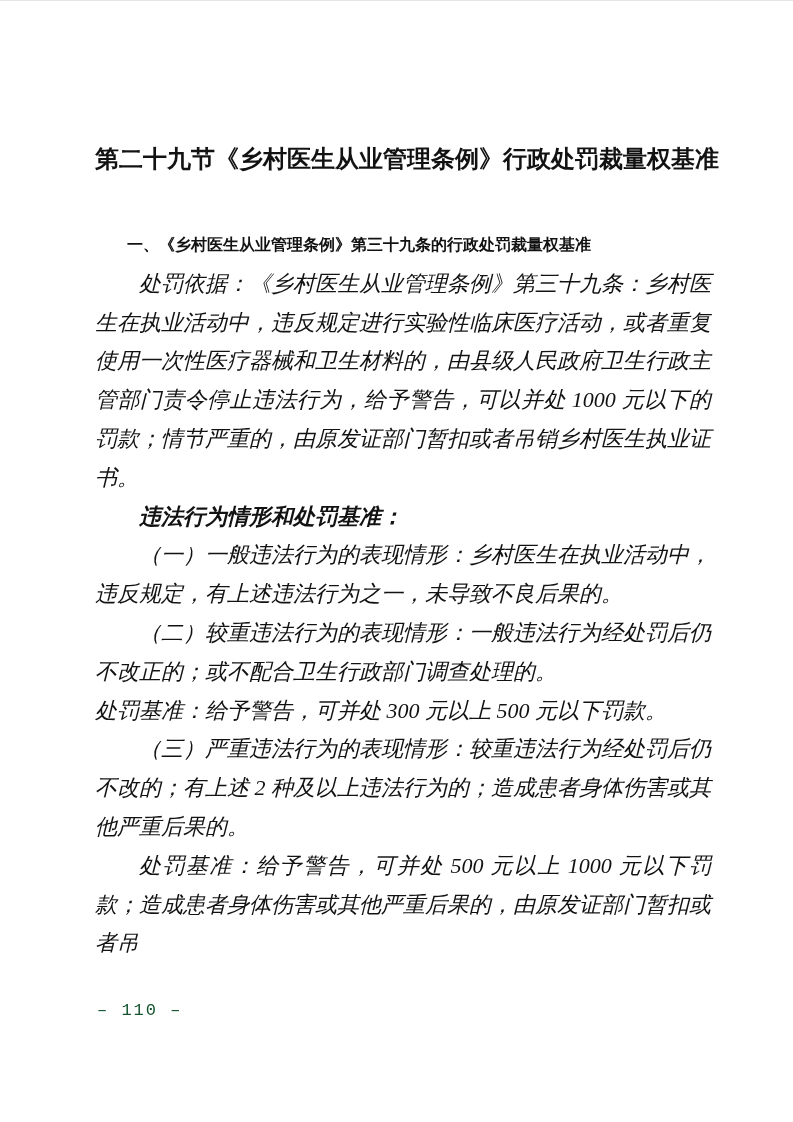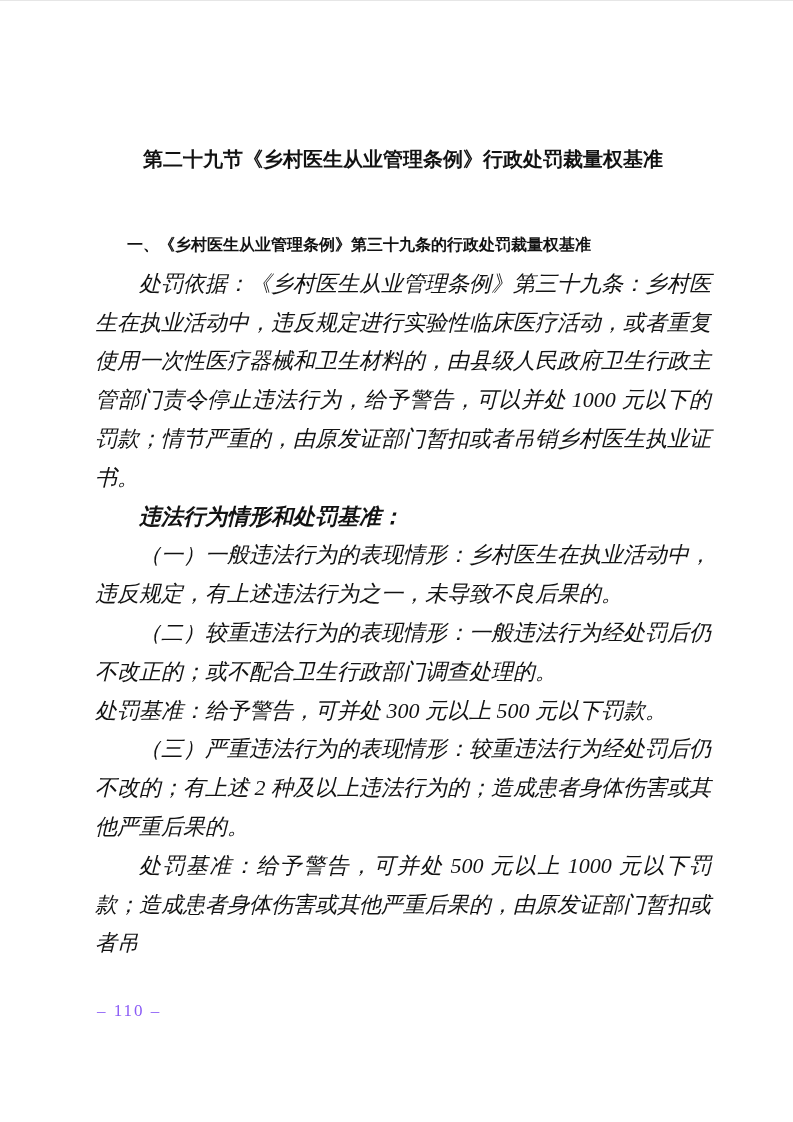--- a/index.html
+++ b/index.html
@@ -22,21 +22,21 @@
     .content {
       position: absolute;
       left: 95px;
       top: 138px;
       width: 616px;
     }
     .doc-title {
       margin: 0;
       font-family: "Liberation Sans", "DejaVu Sans", sans-serif;
       font-weight: 700;
-      font-size: 20px;
+      font-size: 24px;
       line-height: 40px;
       text-align: center;
       white-space: nowrap;
       letter-spacing: 0;
     }
     .section-heading {
       margin: 47px 0 0 0;
       font-size: 16px;
       font-weight: 700;
       line-height: 38.8px;
@@ -55,23 +55,23 @@
     }
     p.indent { text-indent: 2em; }
     p.flush  { text-indent: 0; }
     p.bold   { font-weight: 700; }
     .footer-pageno {
       position: absolute;
       left: 97px;
       top: 1000px;
       font-size: 17px;
       line-height: 20px;
-      color: #8b5cf6;
+      color: #14532d;
       letter-spacing: 2px;
-      font-family: Liberation Serif, serif;
+      font-family: Liberation Mono, monospace;
     }
   </style>
 </head>
 <body>
 
 <div class="page">
   <div class="content">
 
     <h1 class="doc-title">第二十九节《乡村医生从业管理条例》行政处罚裁量权基准</h1>
 

